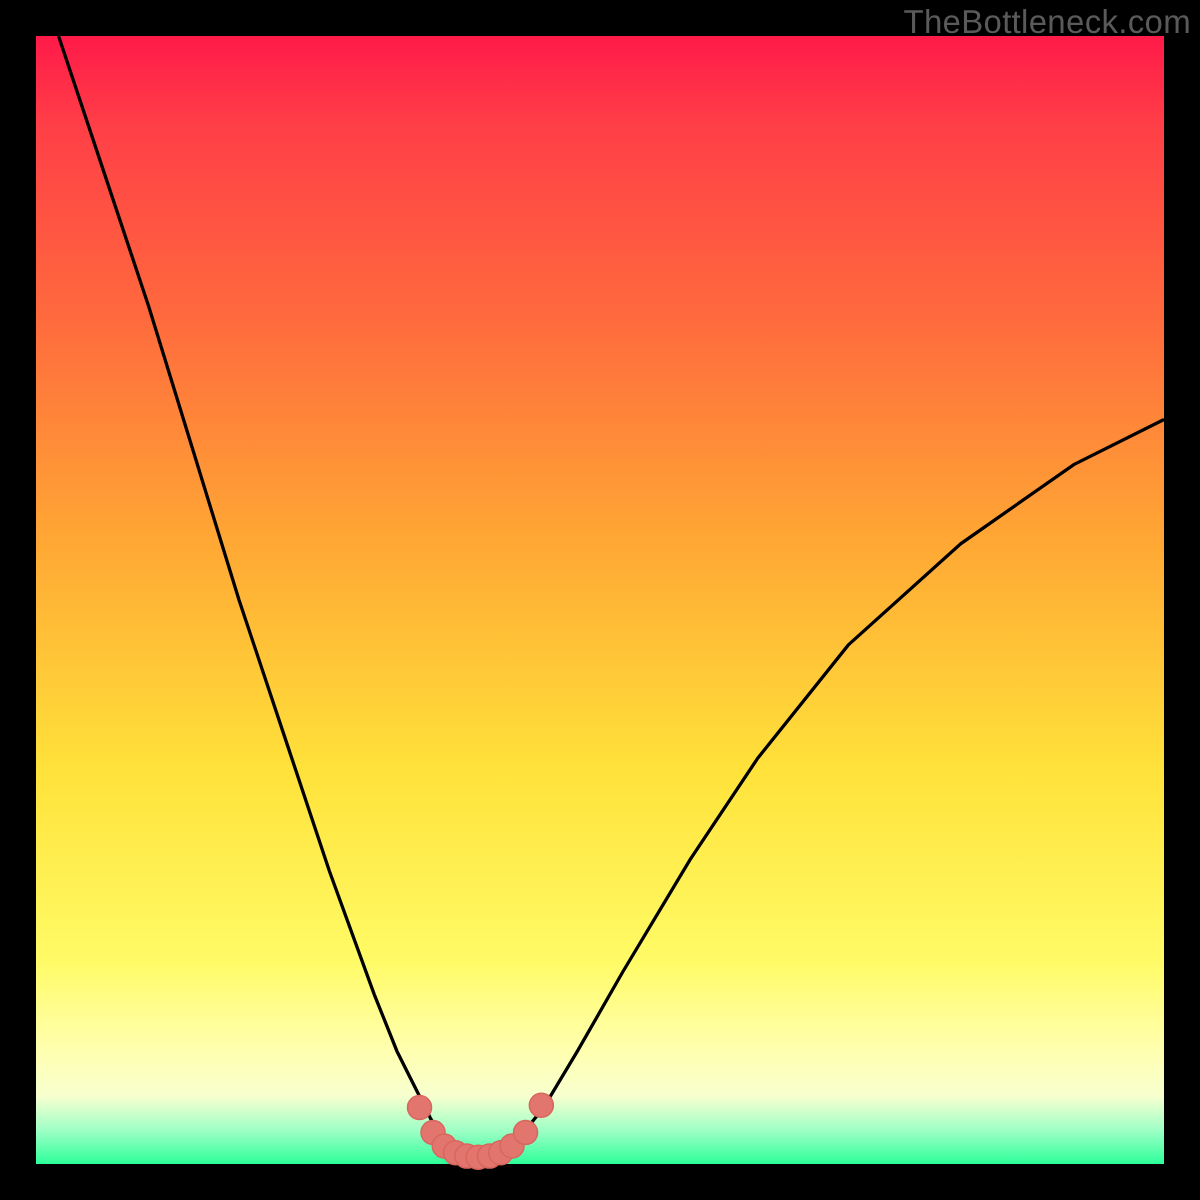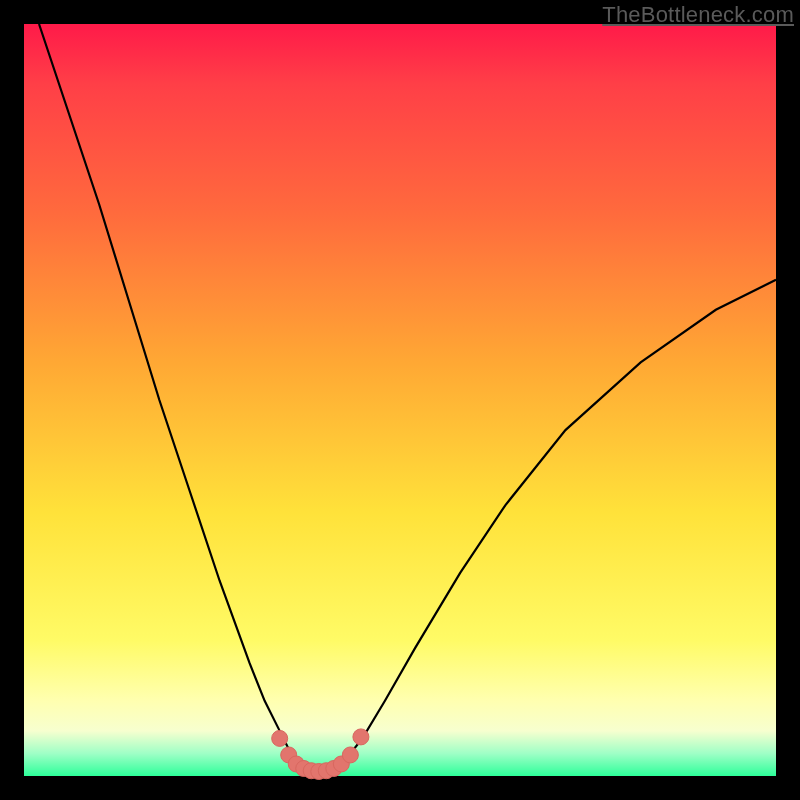--- a/index.html
+++ b/index.html
@@ -50,21 +50,20 @@
   }
   .watermark {
     position: absolute;
     top: 2px;
     right: 6px;
     color: #5a5a5a;
     font-size: 22px;
     letter-spacing: 0.2px;
     font-weight: 500;
     user-select: none;
-    text-decoration: underline;
   }
 </style>
 </head>
 <body>
 
 <div class="frame">
   <div class="plot-area"></div>
   <svg class="curves" viewBox="0 0 752 752" preserveAspectRatio="none">
     <path id="curve-path" fill="none" stroke="#000000" stroke-width="2.2" d="M15.04 0.00 L45.12 90.24 L75.20 180.48 L105.28 278.24 L135.36 376.00 L165.44 466.24 L195.52 556.48 L225.60 639.20 L240.64 676.80 L255.68 706.88 L263.20 721.92 L270.72 735.46 L278.24 742.98 L285.76 746.74 L293.28 747.49 L300.80 747.49 L308.32 745.98 L315.84 741.47 L323.36 733.20 L338.40 714.40 L360.96 676.80 L391.04 624.16 L436.16 548.96 L481.28 481.28 L541.44 406.08 L616.64 338.40 L691.84 285.76 L752.00 255.68"></path>
     <g id="markers">

